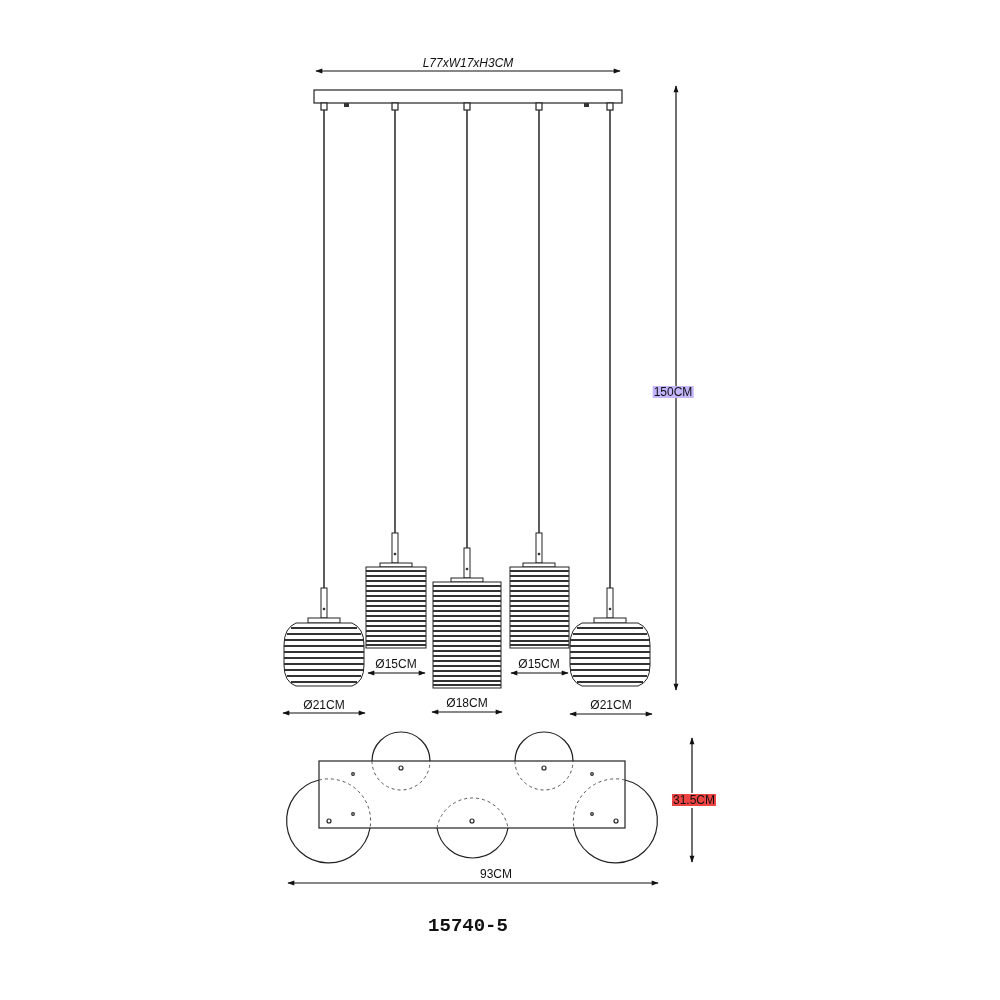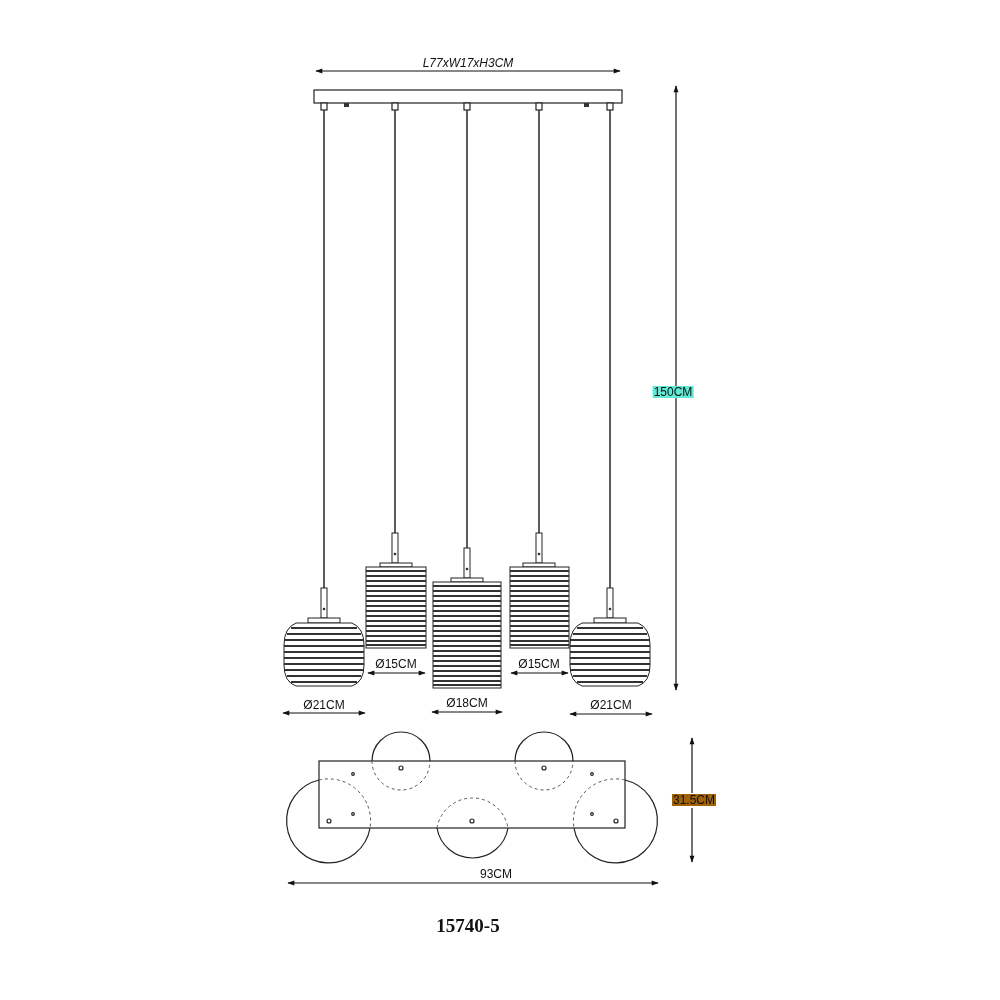--- a/index.html
+++ b/index.html
@@ -1,20 +1,20 @@
 <!DOCTYPE html>
 <html><head>
   <meta charset="utf-8">
   <style>
     html, body { margin: 0; padding: 0; background: #ffffff; }
     body { width: 1000px; height: 1000px; position: relative; overflow: hidden; font-family: "Liberation Sans", sans-serif; }
     svg { position: absolute; left: 0; top: 0; }
     .lbl { position: absolute; font-family: "Liberation Sans", sans-serif; font-size: 12px; color: #111; white-space: nowrap; line-height: 1; }
     .lbl-c { transform: translateX(-50%); }
-    .model { position: absolute; font-family: Liberation Serif, serif; font-weight: bold; font-size: 19px; color: #111; transform: translateX(-50%); }
+    .model { position: absolute; font-family: Liberation Mono, monospace; font-weight: bold; font-size: 19px; color: #111; transform: translateX(-50%); }
   </style>
 </head>
 <body>
 
 <svg width="1000" height="1000" viewBox="0 0 1000 1000">
   <defs>
     <marker id="arr" viewBox="0 0 10 10" refX="9" refY="5" markerWidth="9" markerHeight="7" orient="auto-start-reverse" markerUnits="userSpaceOnUse">
       <path d="M0,1.5 L10,5 L0,8.5 z" fill="#111"></path>
     </marker>
   </defs>
@@ -207,24 +207,24 @@
     <line x1="288" y1="883" x2="658" y2="883" marker-start="url(#arr)" marker-end="url(#arr)"></line>
   </g>
 
   <g stroke="#111" stroke-width="1.2">
     <line x1="692" y1="738" x2="692" y2="793" marker-start="url(#arr)"></line>
     <line x1="692" y1="808" x2="692" y2="862" marker-end="url(#arr)"></line>
   </g>
 </svg>
 
 <div class="lbl lbl-c" style="left:468px; top:57px;font-style:italic;">L77xW17xH3CM</div>
-<div class="lbl lbl-c" style="left:673px; top:386px; background:#5eead4; padding:0 1px;">150CM</div>
+<div class="lbl lbl-c" style="left:673px; top:386px; background:#c4b5fd; padding:0 1px;">150CM</div>
 
 <div class="lbl lbl-c" style="left:324px; top:699px;">Ø21CM</div>
 <div class="lbl lbl-c" style="left:396px; top:658px;">Ø15CM</div>
 <div class="lbl lbl-c" style="left:467px; top:697px;">Ø18CM</div>
 <div class="lbl lbl-c" style="left:539px; top:658px;">Ø15CM</div>
 <div class="lbl lbl-c" style="left:611px; top:699px;">Ø21CM</div>
 
 <div class="lbl lbl-c" style="left:472px; top:868px;margin-left:24px;">93CM</div>
-<div class="lbl lbl-c" style="left:694px; top:794px; background:#a16207; padding:0 1px;">31.5CM</div>
+<div class="lbl lbl-c" style="left:694px; top:794px; background:#ef4444; padding:0 1px;">31.5CM</div>
 
 <div class="model" style="left:468px; top:915px;">15740-5</div>
 
 </body></html>

